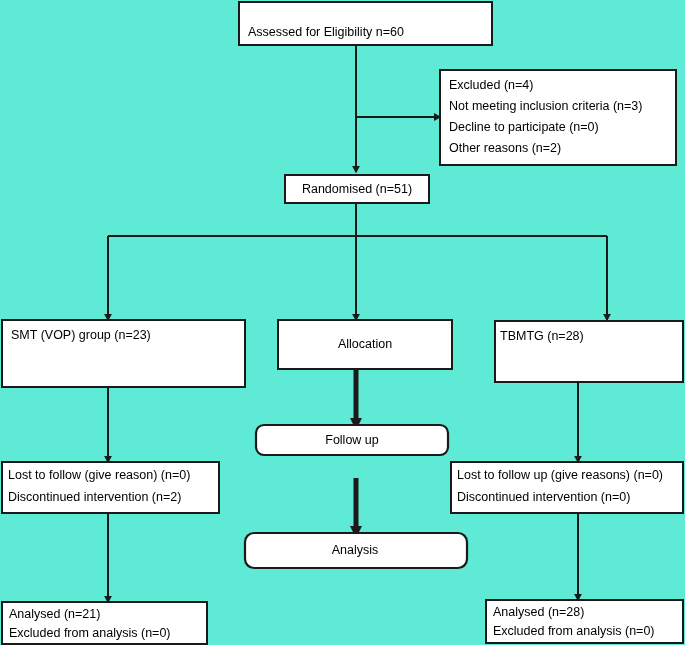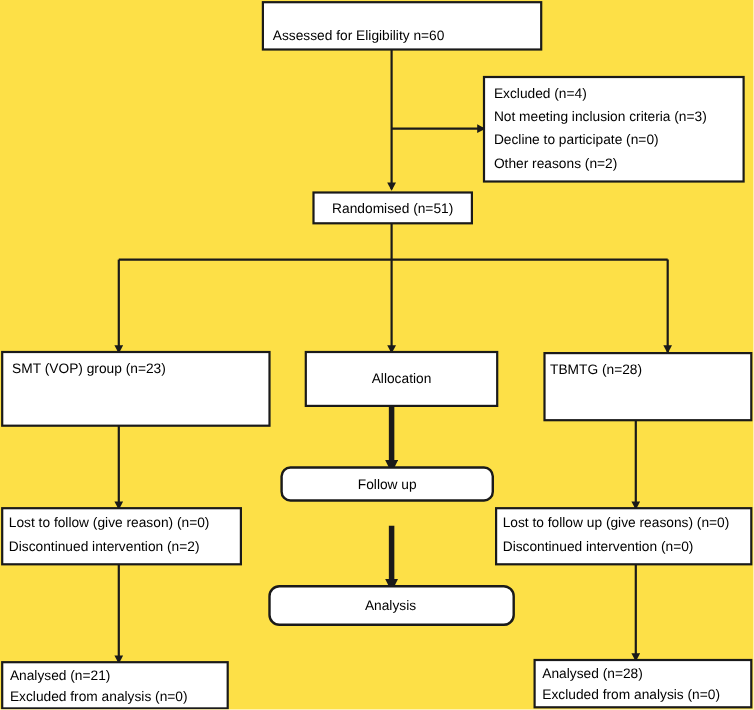--- a/index.html
+++ b/index.html
@@ -10,21 +10,21 @@
   body {
     width: 685px;
     height: 645px;
     font-family: "Liberation Sans", sans-serif;
     overflow: hidden;
   }
   #diagram-root {
     position: relative;
     width: 685px;
     height: 645px;
-    background: #fde047;
+    background: #5eead4;
   }
   svg#flow-svg {
     position: absolute;
     top: 0;
     left: 0;
     width: 685px;
     height: 645px;
     display: block;
   }
   .box-rect {

